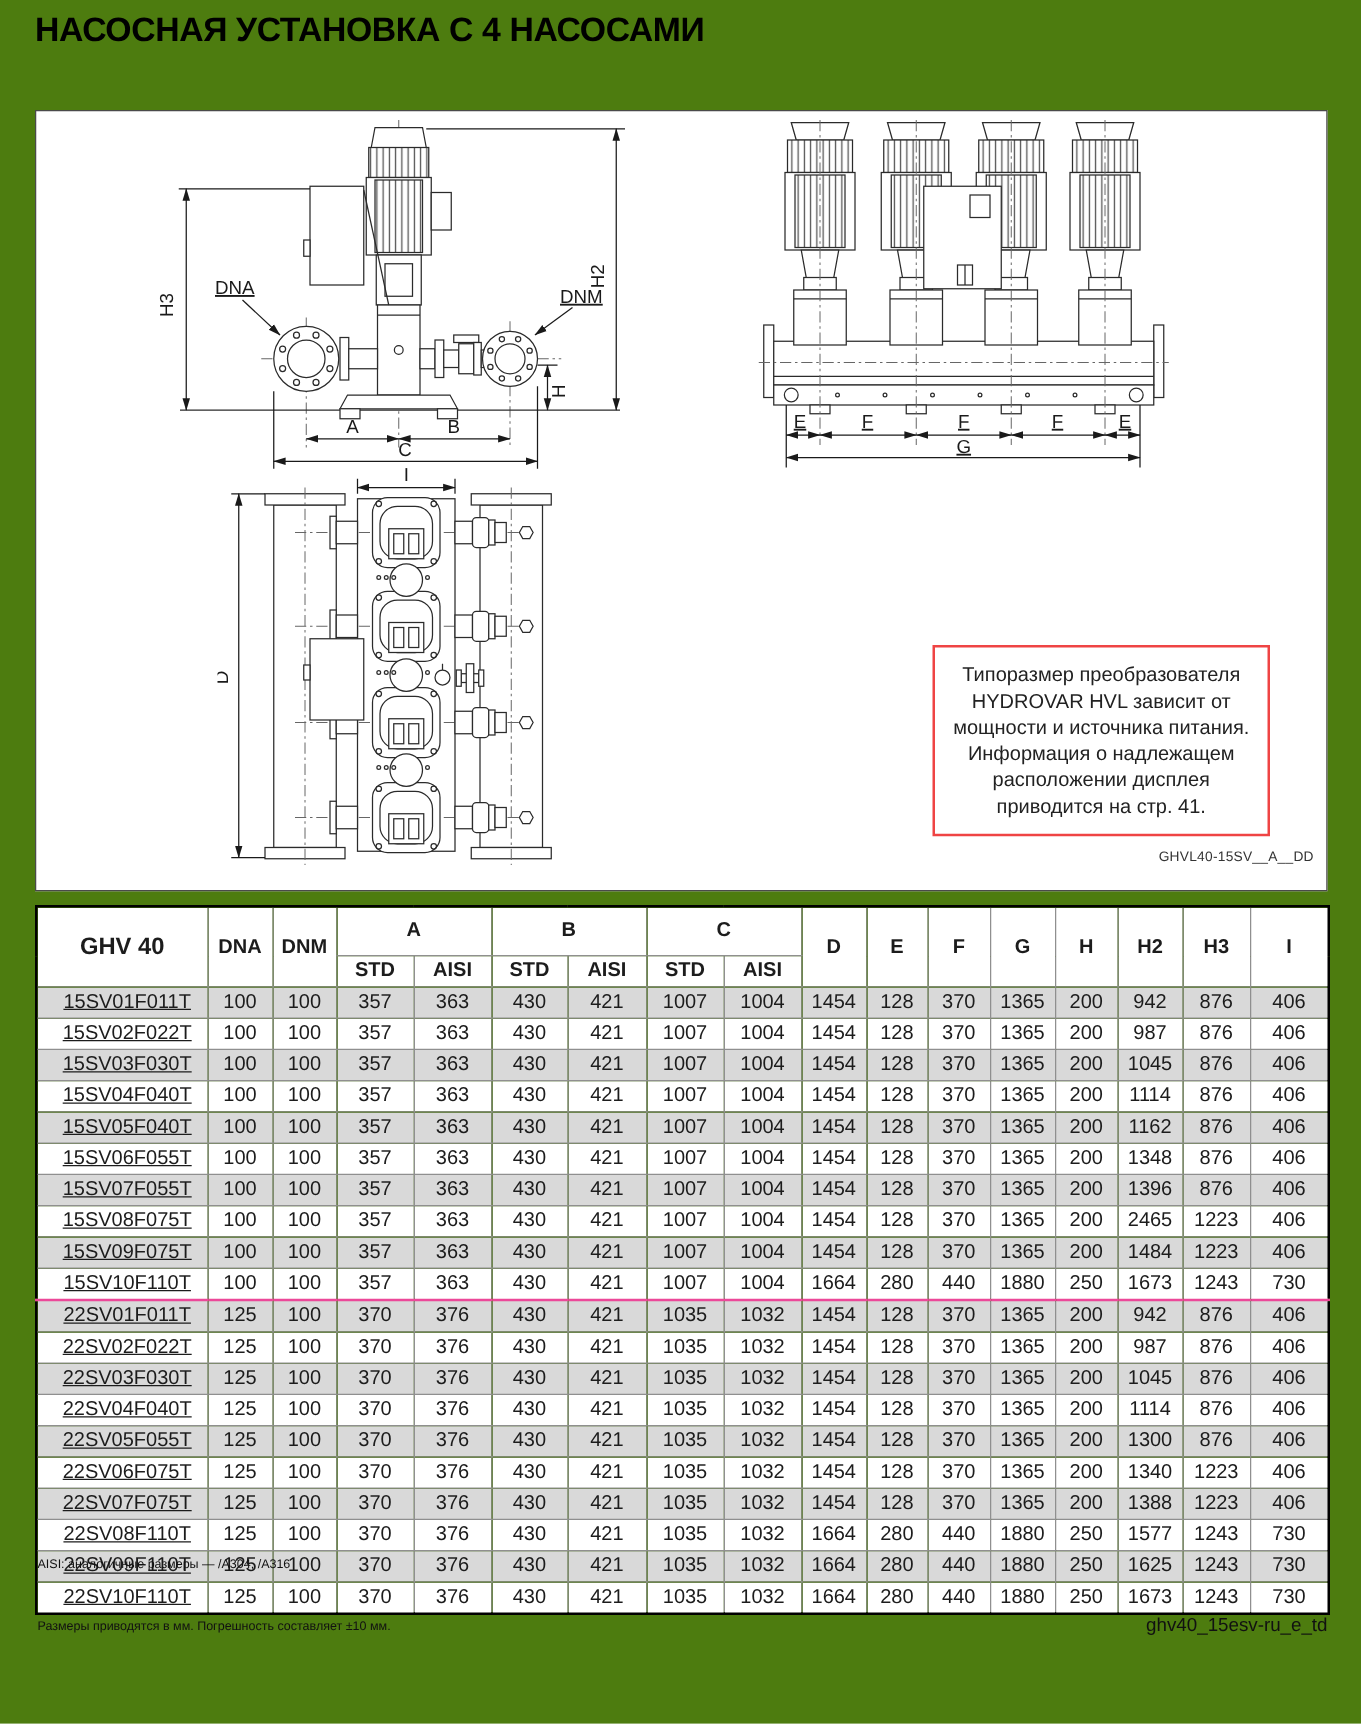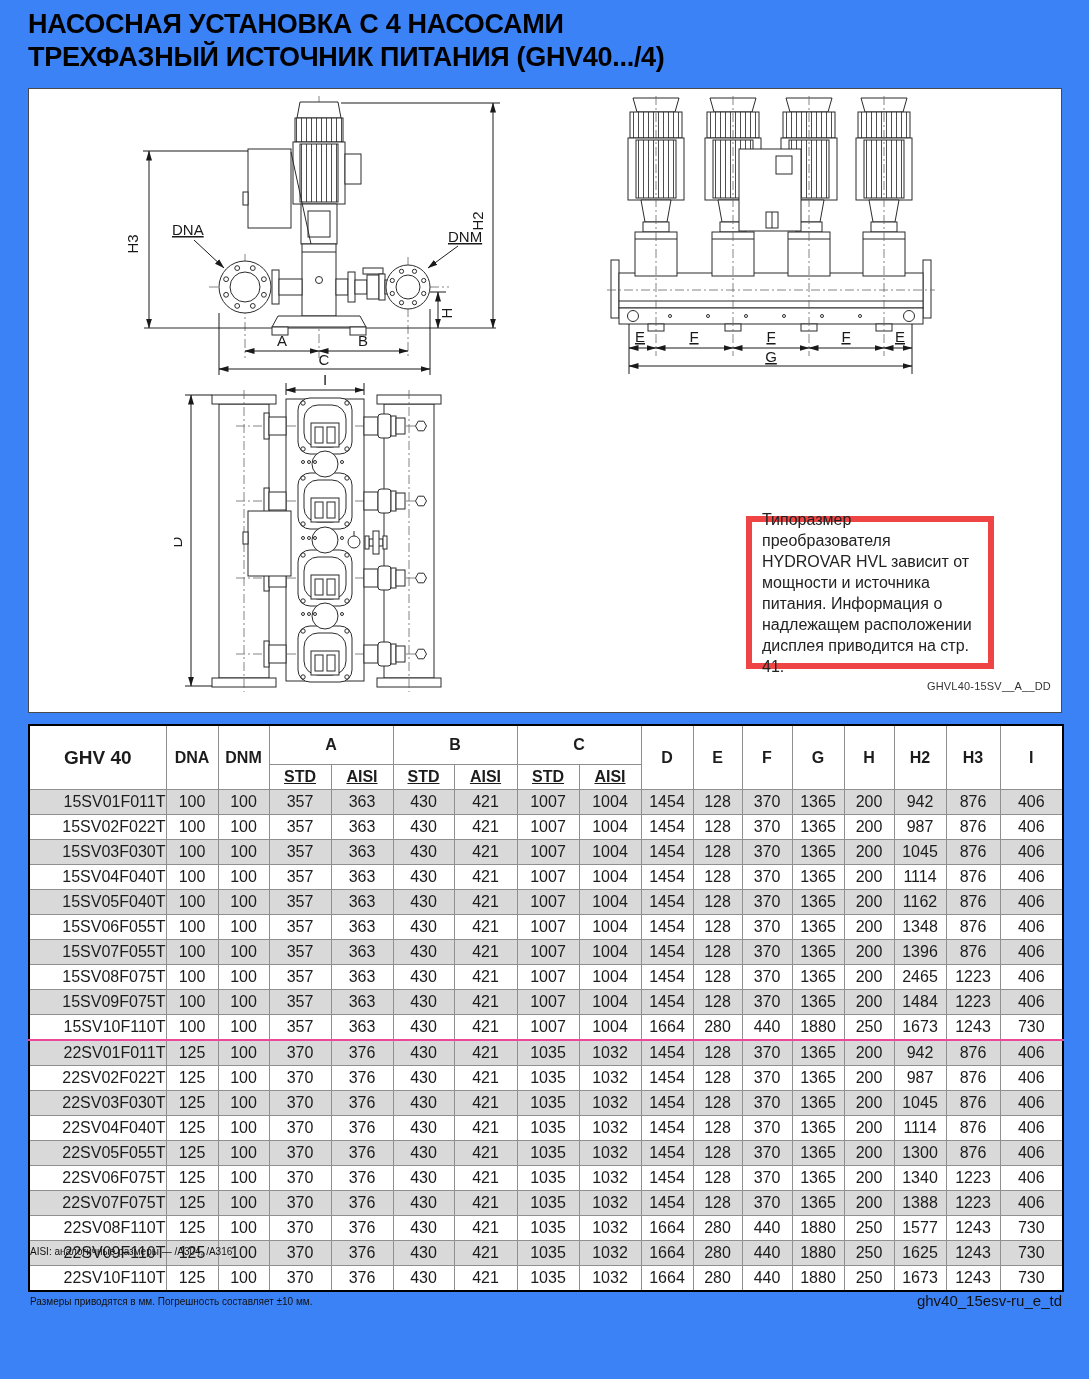--- a/index.html
+++ b/index.html
@@ -1,68 +1,67 @@
 <!DOCTYPE html>
 <html><head>
 <meta charset="utf-8">
 <style>
   html,body{margin:0;padding:0;background:#fff;}
-  #page{position:relative;width:1089px;height:1379px;background:#3b82f6;overflow:hidden;
+  #page{position:relative;width:1089px;height:1379px;background:#4d7c0f;overflow:hidden;
         font-family:"Liberation Sans",sans-serif;color:#1a1a1a;}
 
   
   #title{position:absolute;left:28px;top:8px;margin:0;font-size:27px;line-height:33px;
          font-weight:bold;color:#000;letter-spacing:-0.3px;}
 
   
   #drawing{position:absolute;left:28px;top:88px;width:1034px;height:625px;
            border:1px solid #4a4a4a;background:#fff;box-sizing:border-box;}
   #front-view{position:absolute;left:85px;top:5px;}
   #side-view{position:absolute;left:575px;top:5px;}
   #plan-view{position:absolute;left:145px;top:285px;}
-  #note-box{position:absolute;left:717px;top:427px;width:248px;height:153px;
-            border:6px solid #ef4444;box-sizing:border-box;display:flex;align-items:center;
-            padding:6px 10px;font-size:16px;line-height:21px;color:#222;}
+  #note-box{position:absolute;left:717px;top:427px;width:270px;height:153px;
+            border:2px solid #ef4444;box-sizing:border-box;display:flex;align-items:center;
+            text-align:center;padding:6px 10px;font-size:16px;line-height:21px;color:#222;}
   #dwg-ref{position:absolute;right:10px;bottom:20px;font-size:11px;color:#333;letter-spacing:0.2px;}
 
   svg text{font-family:"Liberation Sans",sans-serif;font-size:15px;fill:#1a1a1a;}
   .thin{stroke:#2b2b2b;stroke-width:1;fill:none;}
   .wht{fill:#fff;}
   .dash{stroke:#666;stroke-width:0.8;fill:none;stroke-dasharray:9 3 2 3;}
   .dim{stroke:#1a1a1a;stroke-width:1;fill:none;}
 
   
   #dim-table{position:absolute;left:28px;top:724px;width:1034px;border-collapse:collapse;
              table-layout:fixed;border:2px solid #000;font-size:16px;color:#1c1c1c;}
   #dim-table th,#dim-table td{border:1px solid #8f8f8f;padding:0;text-align:center;
              overflow:hidden;white-space:nowrap;}
   #dim-table thead th{background:#fff;font-weight:bold;font-size:16px;}
   #dim-table thead tr:first-child th{height:38px;}
-  #dim-table thead tr:last-child th{height:24px;text-decoration:underline;}
+  #dim-table thead tr:last-child th{height:24px;}
   #dim-table th.model-h{font-size:19px;}
   #dim-table td{height:24px;background:#fff;}
   #dim-table tr.stripe td{background:#d9d9d9;}
   #dim-table tr.group-sep td{border-top:2px solid #ec4899;}
-  #dim-table td.model{text-align:right;padding-left:8px;}
+  #dim-table td.model{text-align:center;padding-left:8px;text-decoration:underline;}
 
   
   .footnote{position:absolute;left:30px;font-size:10px;color:#111;}
   #footnote-1{top:1296px;}
   #footnote-2{top:1246px;}
   #doc-ref{position:absolute;left:28px;top:1292px;width:1034px;text-align:right;
            font-size:15px;color:#111;}
 </style>
 </head>
 <body>
 
 <div id="page">
 
   <h1 id="title">
     <span>НАСОСНАЯ УСТАНОВКА С 4 НАСОСАМИ</span><br>
-    <span>ТРЕХФАЗНЫЙ ИСТОЧНИК ПИТАНИЯ (GHV40.../4)</span>
   </h1>
 
   <div id="drawing">
 
     <svg id="front-view" width="400" height="285" viewBox="0 0 400 285">
       <defs>
         <pattern id="finsA" width="5" height="6" patternUnits="userSpaceOnUse">
           <rect width="5" height="6" fill="#fff"></rect>
           <line x1="2.5" y1="0" x2="2.5" y2="6" stroke="#4d4d4d" stroke-width="1"></line>
         </pattern>

